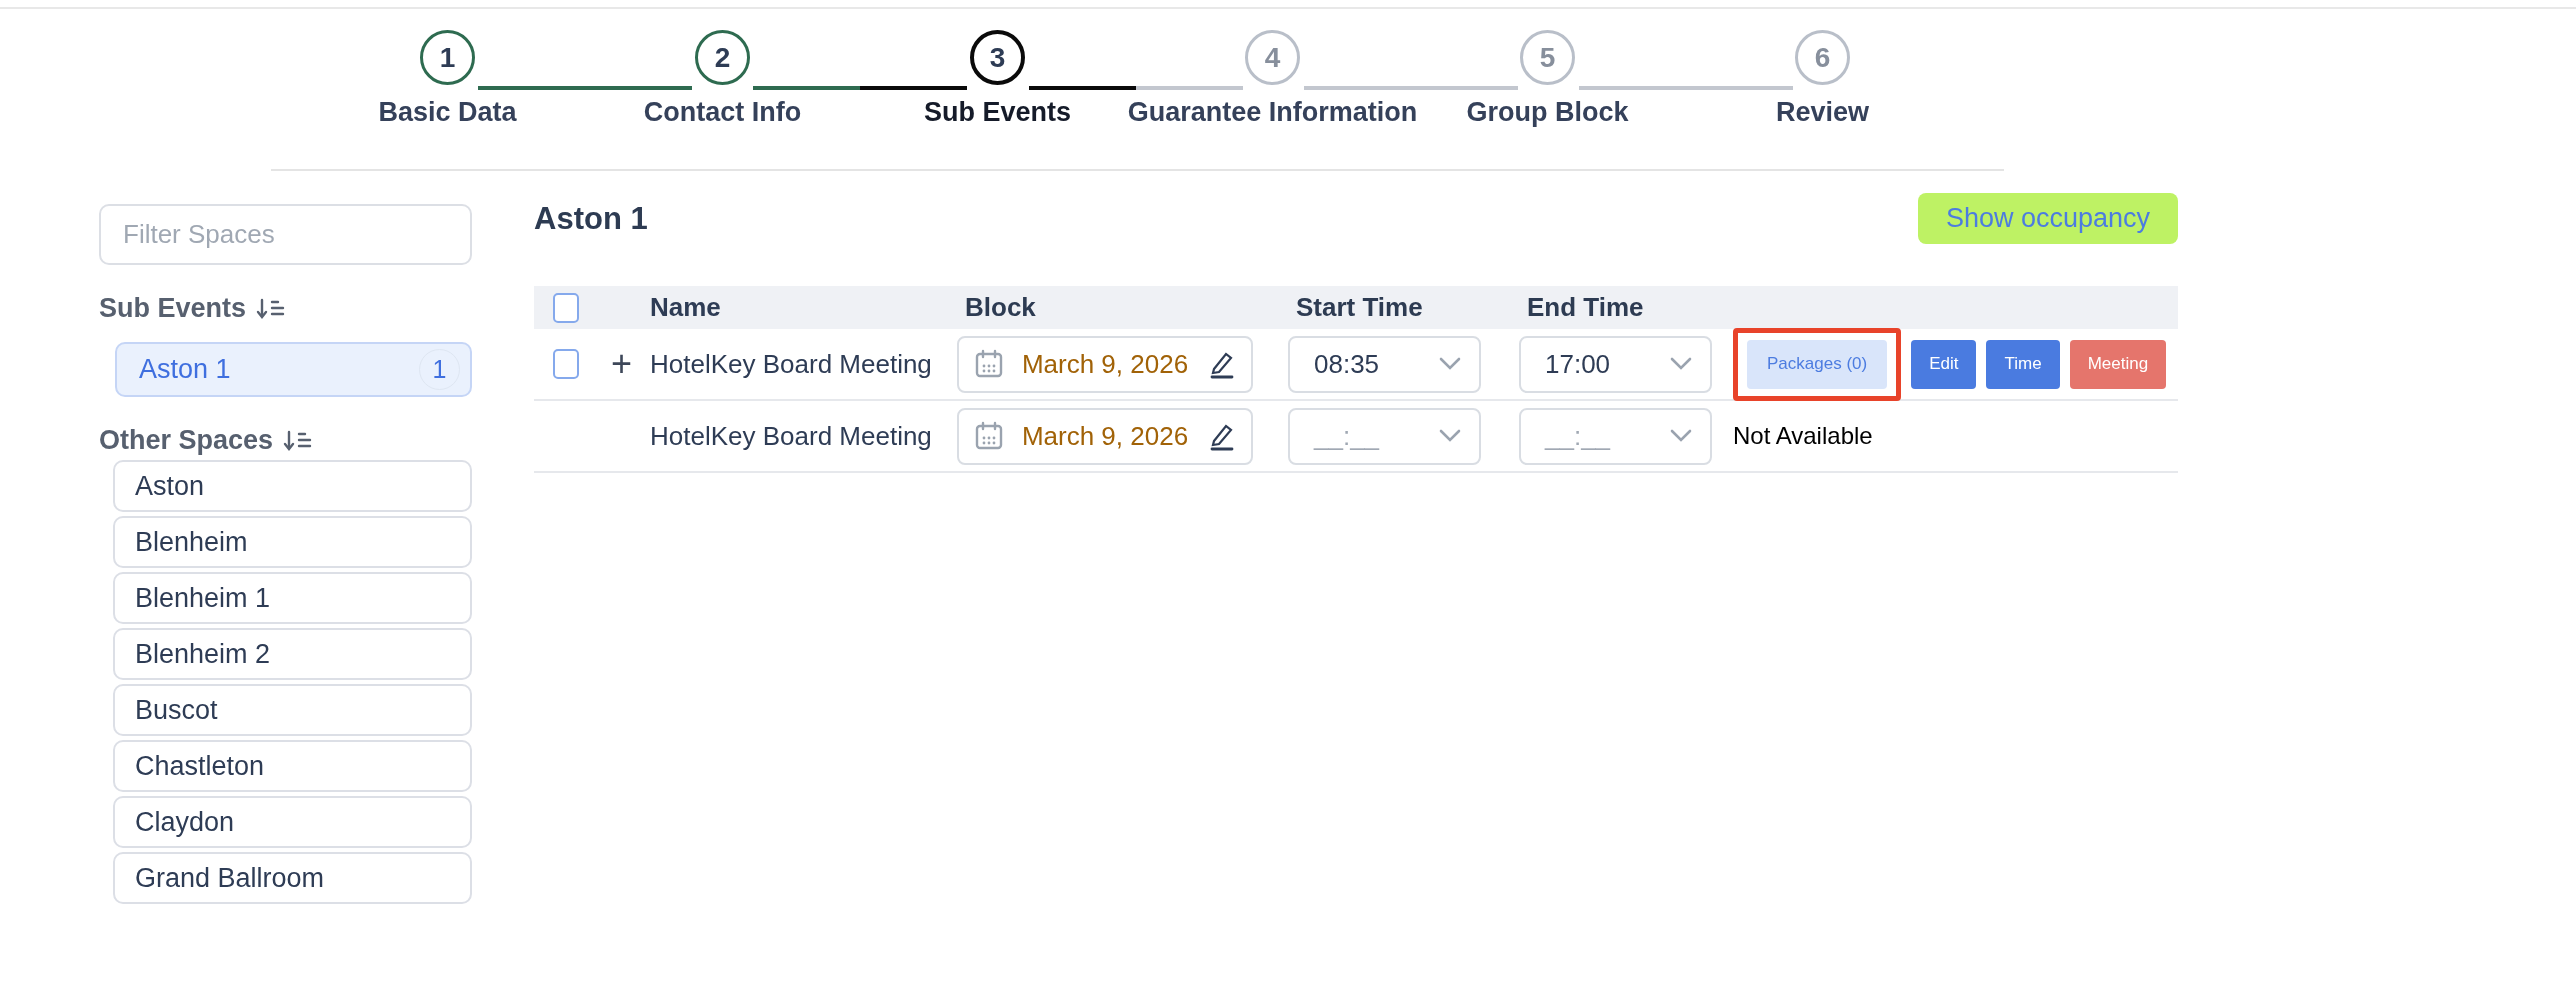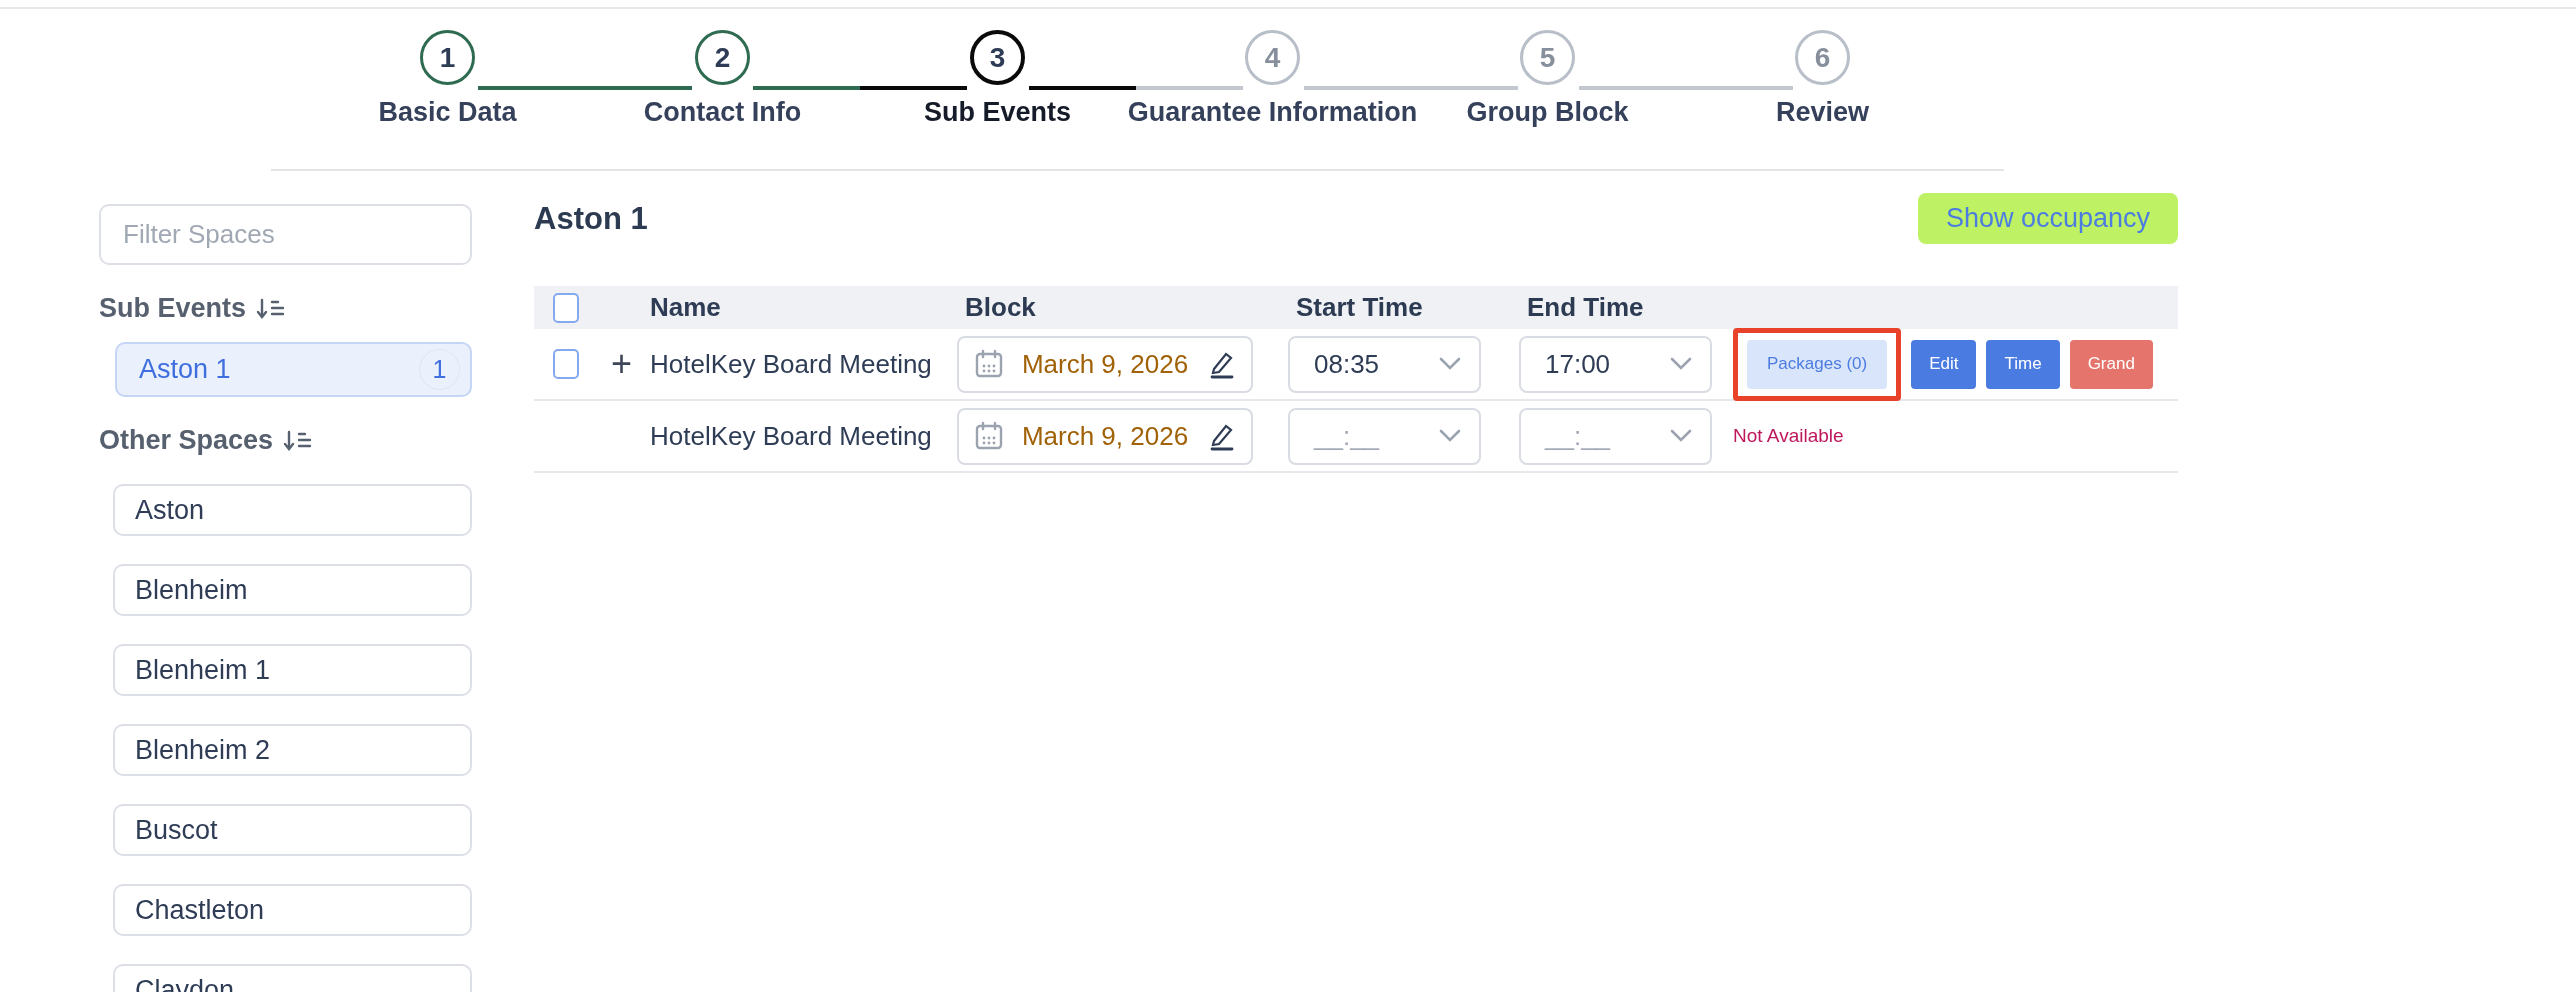--- a/index.html
+++ b/index.html
@@ -29,21 +29,21 @@
 
   
   .sidebar { position:absolute; left:99px; top:204px; width:373px; }
   .filter-input { width:373px; height:61px; border:2px solid #dcdfe5; border-radius:10px; padding:0 22px; font-size:26px; color:#2e3c55; font-family:"Liberation Sans",sans-serif; outline:none; }
   .filter-input::placeholder { color:#a0a8b3; }
   .side-header { margin-top:28px; display:flex; align-items:center; gap:10px; font-size:27px; font-weight:bold; color:#57606f; }
   .sort-icon { flex:0 0 auto; }
   .selected-item { margin-top:18px; margin-left:16px; width:357px; height:55px; background:#eaf1fd; border:2px solid #c5d5f6; border-radius:10px; display:flex; align-items:center; justify-content:space-between; padding:0 10px 0 22px; cursor:pointer; }
   .selected-item .sel-label { color:#3f6fdf; font-size:27px; }
   .count-badge { width:41px; height:41px; border:1px solid #dee6f2; border-radius:50%; display:flex; align-items:center; justify-content:center; color:#3f6fdf; font-size:25px; }
-  .space-item { margin-top:28px; margin-left:14px; width:359px; height:52px; border:2px solid #dcdfe6; border-radius:10px; display:flex; align-items:center; padding-left:20px; font-size:27px; color:#2e3c55; background:#fff; cursor:pointer; }
+  .space-item { margin-top:4px; margin-left:14px; width:359px; height:52px; border:2px solid #dcdfe6; border-radius:10px; display:flex; align-items:center; padding-left:20px; font-size:27px; color:#2e3c55; background:#fff; cursor:pointer; }
 
   
   .main { position:absolute; left:534px; top:193px; width:1644px; }
   .main-header { display:flex; align-items:center; justify-content:space-between; }
   .main-title { font-size:31px; font-weight:bold; color:#2d3b52; }
   .show-occupancy-btn { height:51px; padding:0 28px; background:#bef264; border:none; border-radius:8px; color:#4c7ce0; font-size:27px; font-family:"Liberation Sans",sans-serif; cursor:pointer; }
 
   .events-table { margin-top:42px; width:1644px; }
   .thead { height:43px; background:#eff1f5; display:flex; align-items:center; font-weight:bold; font-size:26px; color:#2d3b52; }
   .trow { height:72px; display:flex; align-items:center; border-bottom:2px solid #e6e8ec; font-size:26px; }
@@ -62,21 +62,21 @@
   .date-field { width:296px; height:57px; border:2px solid #d9dde3; border-radius:8px; background:#fff; display:flex; align-items:center; padding:0 16px; cursor:pointer; }
   .date-text { flex:1; text-align:center; color:#a16207; font-size:26px; }
   .time-select { width:193px; height:57px; border:2px solid #d9dde3; border-radius:8px; background:#fff; display:flex; align-items:center; justify-content:space-between; padding:0 18px 0 24px; font-size:26px; color:#2e3c55; cursor:pointer; }
   .time-select .time-placeholder { color:#a0a8b3; }
 
   .annotation-box { border:5px solid #e8432a; border-radius:4px; padding:7px 9px; display:inline-flex; }
   .pill-btn { height:49px; border:none; border-radius:4px; font-size:17px; font-family:"Liberation Sans",sans-serif; cursor:pointer; }
   .packages-btn { background:#d9e5fa; color:#4c7ce0; padding:0 20px; }
   .edit-btn, .copy-btn { background:#4a7be0; color:#fff; padding:0 18px; }
   .remove-btn { background:#e5756c; color:#fff; padding:0 18px; }
-  .status-text { color:#be185d; font-size:19px; }
+  .status-text { color:#000000; font-size:24px; }
 
   svg { display:block; }
 </style>
 </head>
 <body>
 
 <div class="page">
   <div class="top-border"></div>
 
   <div class="stepper">
@@ -230,21 +230,21 @@
                 </svg>
             </span>
           </div>
         </div>
         <div class="cell-actions">
           <span class="annotation-box">
             <button class="pill-btn packages-btn">Packages (0)</button>
           </span>
           <button class="pill-btn edit-btn">Edit</button>
           <button class="pill-btn copy-btn">Time</button>
-          <button class="pill-btn remove-btn">Grand</button>
+          <button class="pill-btn remove-btn">Meeting</button>
         </div>
       </div>
 
       <div class="trow">
         <div class="cell-check"></div>
         <div class="cell-expand"></div>
         <div class="cell-name">HotelKey Board Meeting</div>
         <div class="cell-date">
           <div class="date-field">
             <span>

